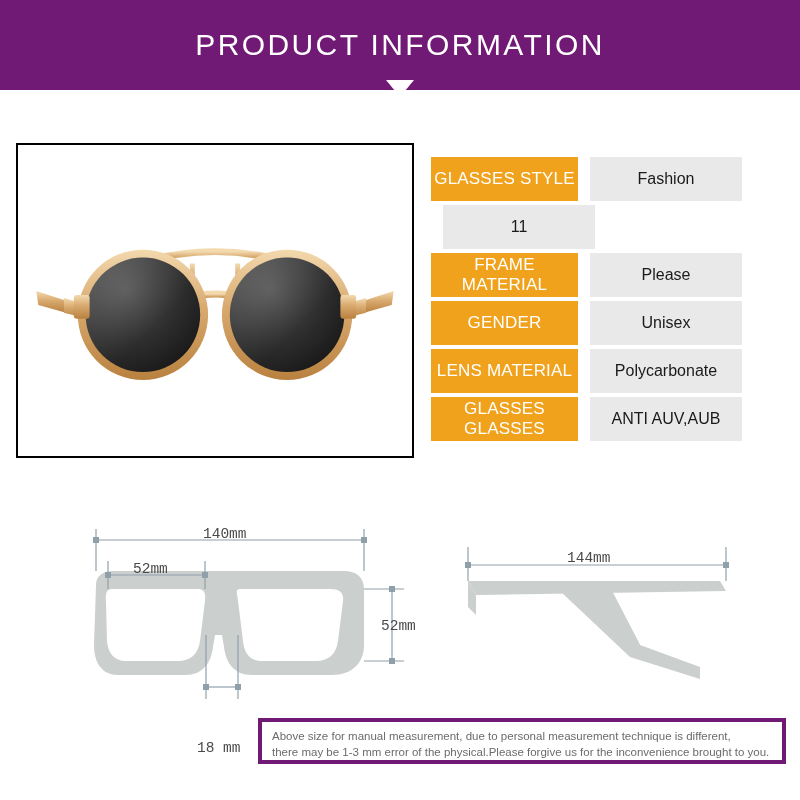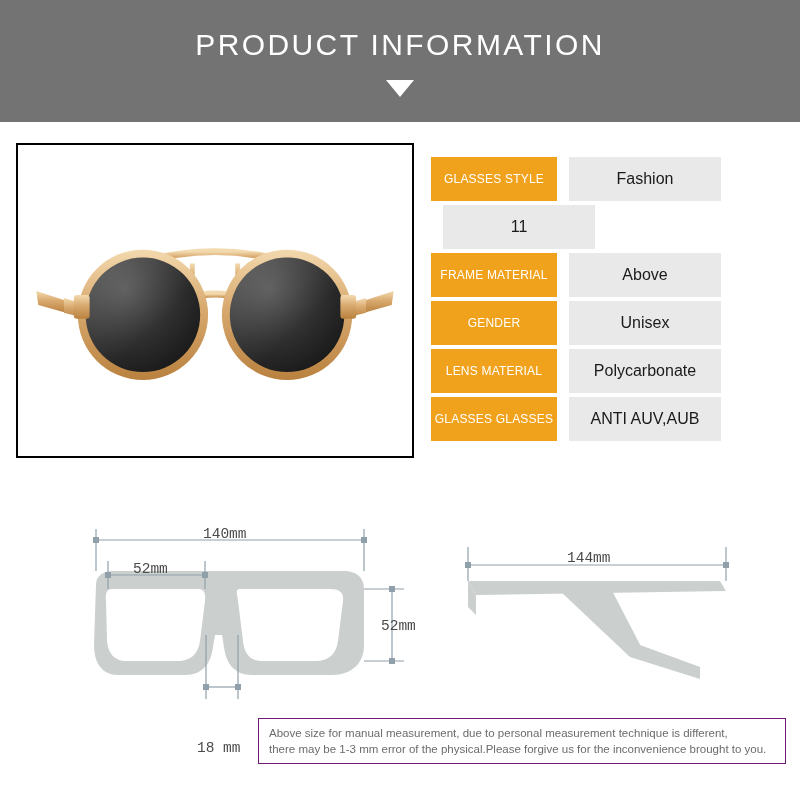--- a/index.html
+++ b/index.html
@@ -6,22 +6,22 @@
   html, body {
     width: 800px; height: 800px;
     font-family: "Liberation Sans", sans-serif;
     background: #ffffff;
     overflow: hidden;
   }
   .page { position: relative; width: 800px; height: 800px; background:#fff; }
 
   
   .header {
-    position: absolute; left: 0; top: 0; width: 800px; height: 122px;
-    background: #737373;
+    position: absolute; left: 0; top: 0; width: 800px; height: 90px;
+    background: #701a75;
   }
   .header-title {
     position: absolute; left: 0; top: 28px; width: 800px;
     text-align: center;
     color: #ffffff;
     font-size: 30px;
     letter-spacing: 2.4px;
     font-weight: normal;
   }
   .header-arrow {
@@ -44,23 +44,23 @@
     position: absolute; left: 0; top: 0; width: 100%; height: 100%;
   }
 
   
   .spec-table {
     position: absolute; left: 431px; top: 157px;
     width: 354px;
   }
   .spec-row { display: flex; margin-bottom: 4px; height: 44px; }
   .spec-key {
-    width: 126px; background: #F0A21C; color: #ffffff;
+    width: 147px; background: #F0A21C; color: #ffffff;
     display: flex; align-items: center; justify-content: center;
-    font-size: 12px; letter-spacing: 0.2px; text-align: center;
+    font-size: 17px; letter-spacing: 0.2px; text-align: center;
   }
   .spec-val {
     width: 152px; margin-left: 12px; background: #E9E9E9; color: #1a1a1a;
     display: flex; align-items: center; justify-content: center;
     font-size: 16px;
   }
 
   
   .dims {
     position: absolute; left: 0; top: 495px; width: 800px; height: 250px; font-family: Liberation Mono, monospace;
@@ -69,21 +69,21 @@
     position: absolute;
     font-size: 14.5px;
     color: #4a4a4a;
     white-space: nowrap;
   }
 
   
   .disclaimer {
     position: absolute; left: 258px; top: 718px;
     width: 528px; height: 46px;
-    border: 1px solid #701a75;
+    border: 4px solid #701a75;
     padding: 6px 10px 0 10px;
     font-size: 11.5px;
     line-height: 16px;
     color: #6b6b6b;
   }
 </style>
 </head>
 <body>
 
 <div class="page">
@@ -139,21 +139,21 @@
   <div class="spec-table">
     <div class="spec-row">
       <div class="spec-key">GLASSES STYLE</div>
       <div class="spec-val">Fashion</div>
     </div>
     <div class="spec-row">
       <div class="spec-val">11</div>
     </div>
     <div class="spec-row">
       <div class="spec-key">FRAME MATERIAL</div>
-      <div class="spec-val">Above</div>
+      <div class="spec-val">Please</div>
     </div>
     <div class="spec-row">
       <div class="spec-key">GENDER</div>
       <div class="spec-val">Unisex</div>
     </div>
     <div class="spec-row">
       <div class="spec-key">LENS MATERIAL</div>
       <div class="spec-val">Polycarbonate</div>
     </div>
     <div class="spec-row">

